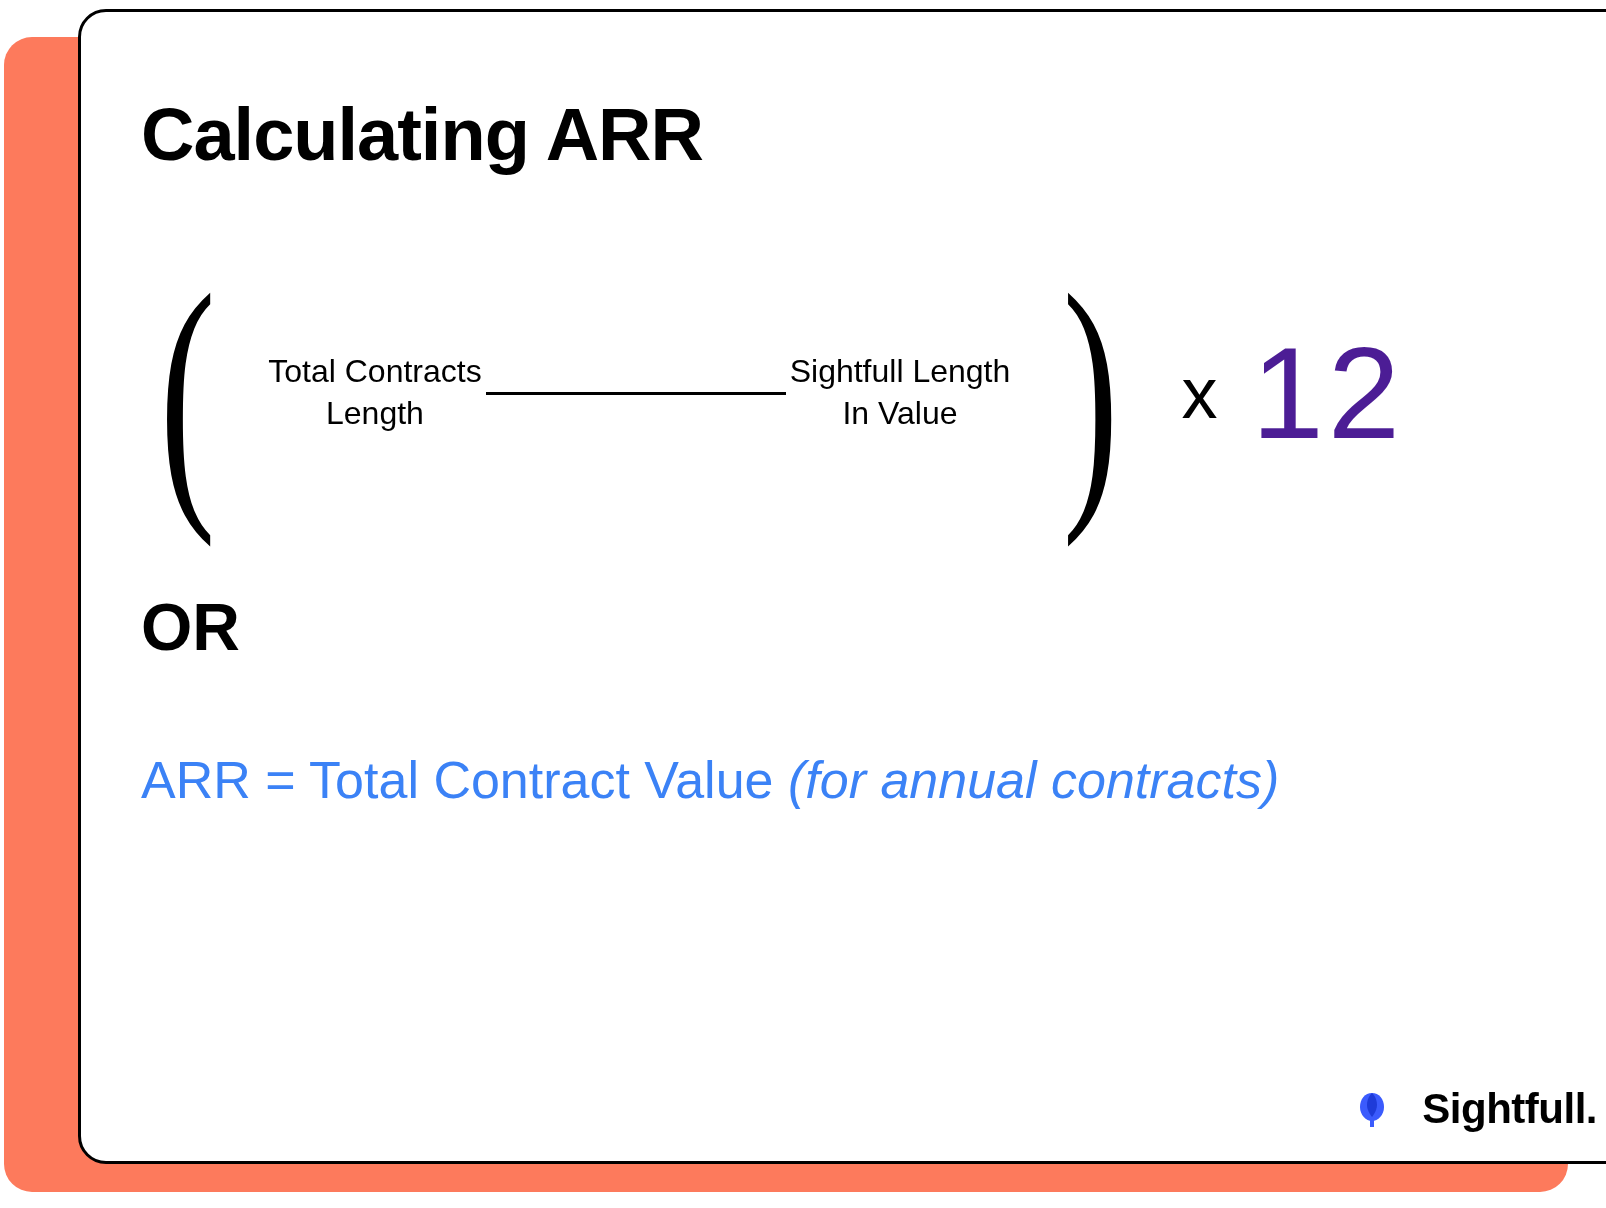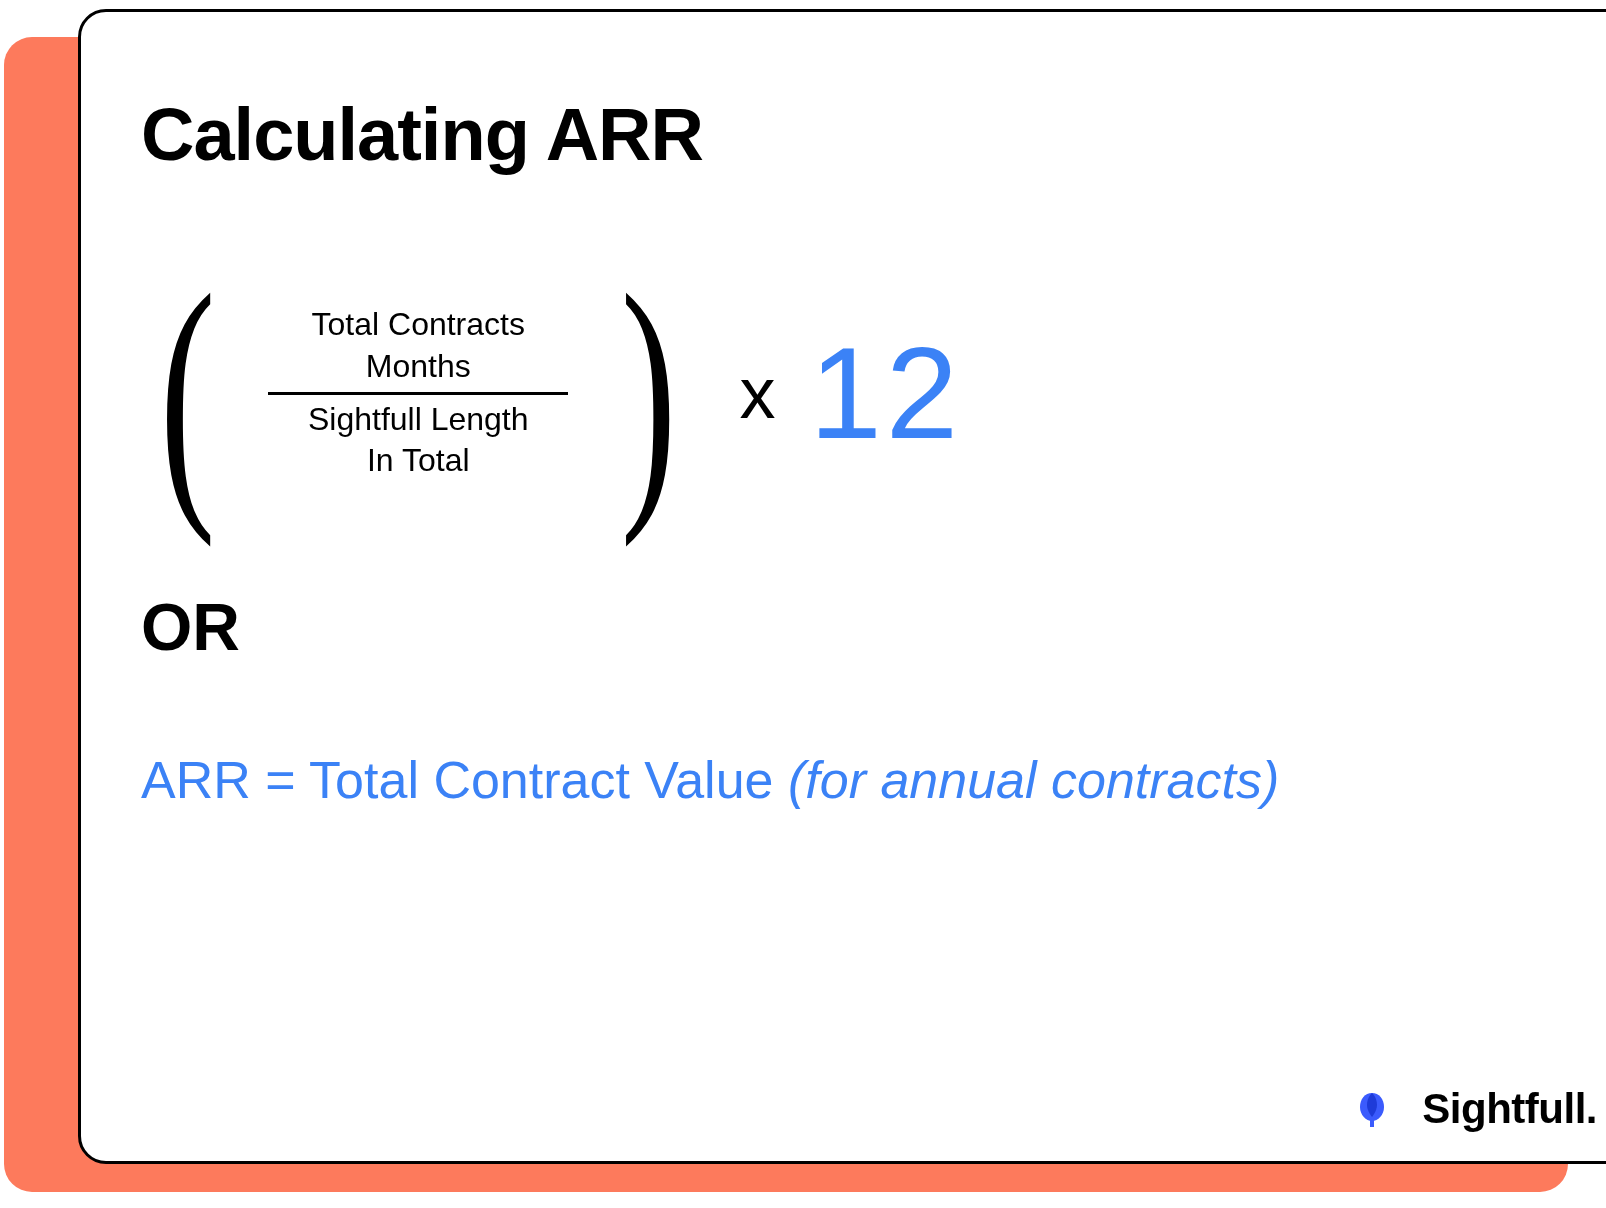--- a/index.html
+++ b/index.html
@@ -50,21 +50,21 @@
   .paren {
     font-size: 280px;
     font-weight: 200;
     line-height: 0.9;
     color: #000000;
     transform: scaleX(0.6);
     font-family: "Times New Roman", serif;
   }
   .fraction {
     display: flex;
-    flex-direction: column;
+    flex-direction: row;
     align-items: center;
     gap: 4px;
     padding: 0 10px;
   }
   .frac-text {
     font-size: 32px;
     font-weight: 400;
     color: #000000;
     text-align: center;
     line-height: 1.3;
@@ -77,21 +77,21 @@
   .times {
     font-size: 72px;
     font-weight: 300;
     color: #000000;
     margin-left: 20px;
     margin-right: 10px;
   }
   .twelve {
     font-size: 130px;
     font-weight: 200;
-    color: #3b82f6;
+    color: #4c1d95;
     letter-spacing: 4px;
   }
   .or-label {
     font-size: 66px;
     font-weight: 700;
     color: #000000;
     margin-bottom: 80px;
   }
   .alt-formula {
     font-size: 52px;
@@ -127,26 +127,26 @@
 
 <div class="main-card">
 
   <h1 class="title">Calculating ARR</h1>
 
   <div class="formula-row">
     <span class="paren">(</span>
     <div class="fraction">
       <div class="frac-text">
         <span>Total Contracts</span><br>
-        <span>Months</span>
+        <span>Length</span>
       </div>
       <div class="frac-line"></div>
       <div class="frac-text">
         <span>Sightfull Length</span><br>
-        <span>In Total</span>
+        <span>In Value</span>
       </div>
     </div>
     <span class="paren">)</span>
     <span class="times">x</span>
     <span class="twelve">12</span>
   </div>
 
   <div class="or-label">OR</div>
 
   <div class="alt-formula">

